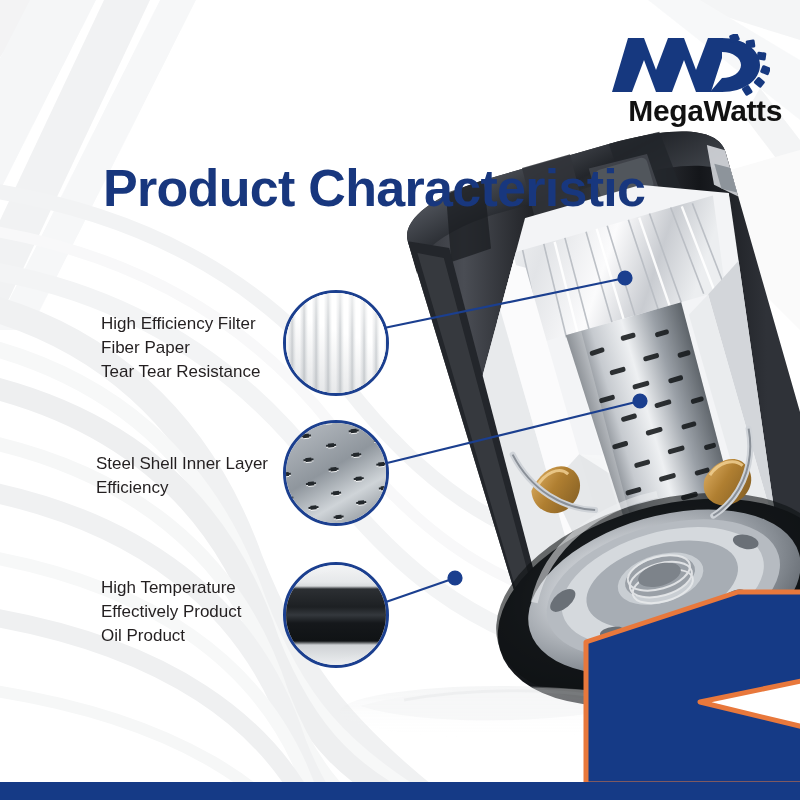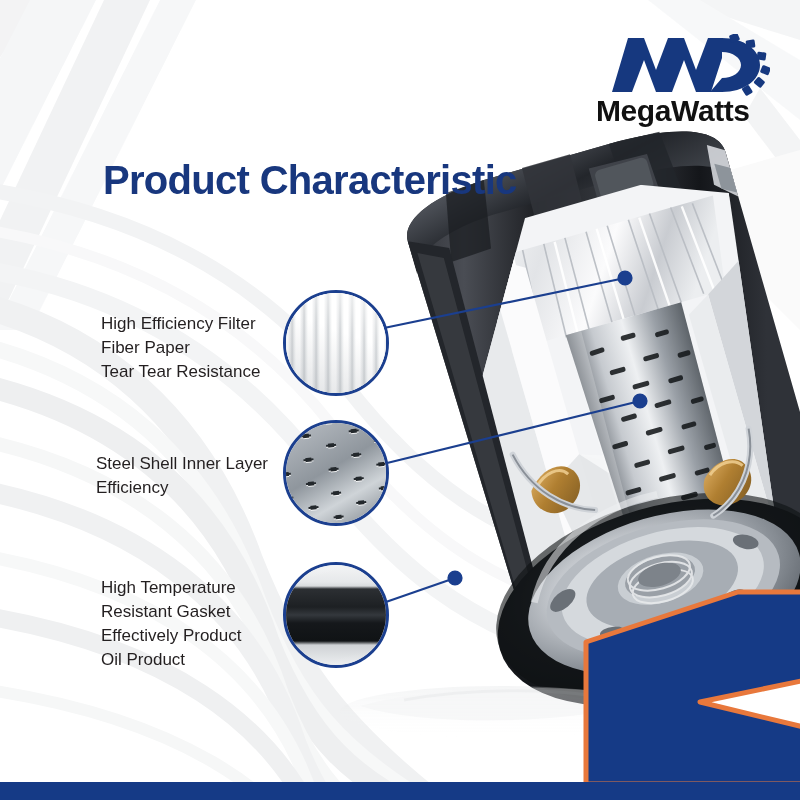--- a/index.html
+++ b/index.html
@@ -11,28 +11,28 @@
   }
   #stage{position:relative;width:800px;height:800px;overflow:hidden;background:#fff;}
   .layer{position:absolute;inset:0;}
   svg.layer{width:800px;height:800px;}
 
   
   #logo{position:absolute;left:596px;top:34px;width:186px;height:108px;}
   #logo .mark{position:absolute;left:14px;top:0;width:160px;height:62px;}
   #logo .wordmark{
     position:absolute;left:0;top:62px;width:186px;
-    text-align:left;font-size:30px;font-weight:bold;color:#111111;
+    text-align:right;font-size:30px;font-weight:bold;color:#111111;
     letter-spacing:-0.4px;line-height:1;
   }
 
   
   #title{
     position:absolute;left:103px;top:158px;
-    font-size:40px;font-weight:bold;color:#18377e;
+    font-size:52px;font-weight:bold;color:#18377e;
     letter-spacing:-0.7px;white-space:nowrap;
   }
 
   
   .feature-text{position:absolute;color:#231f20;font-size:17px;line-height:24px;white-space:nowrap;}
   #feat-0{left:101px;top:312px;}
   #feat-1{left:96px;top:452px;}
   #feat-2{left:101px;top:576px;}
 
   
@@ -380,21 +380,20 @@
   <div class="feature-text" id="feat-1">
     <div>Steel Shell Inner Layer</div>
     <div>Efficiency</div>
   </div>
   <div class="bubble" style="left:283px;top:420px;">
     <div class="inner tex-mesh"></div>
   </div>
 
   <div class="feature-text" id="feat-2">
     <div>High Temperature</div>
-    <div>Resistant Gasket</div>
     <div>Effectively Product</div>
     <div>Oil Product</div>
   </div>
   <div class="bubble" style="left:283px;top:562px;">
     <div class="inner tex-gasket"></div>
   </div>
 
   <svg id="chevron" viewBox="0 0 240 200">
     <g>
       <path d="M10,58 L162,8 L240,8 L240,200 L10,200 Z" fill="#153a86" stroke="#e8783c" stroke-width="5" stroke-linejoin="round"></path>

